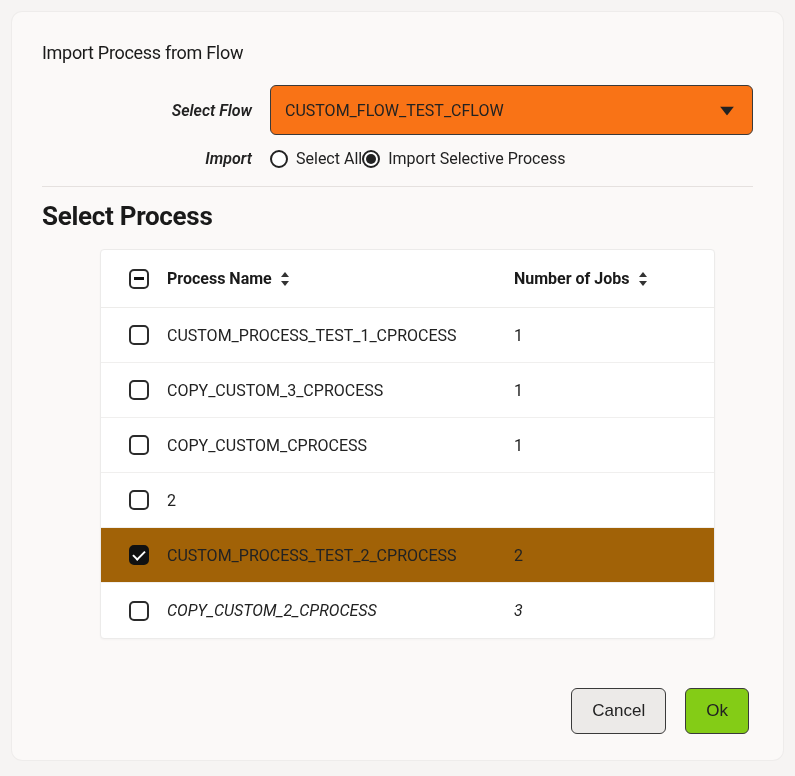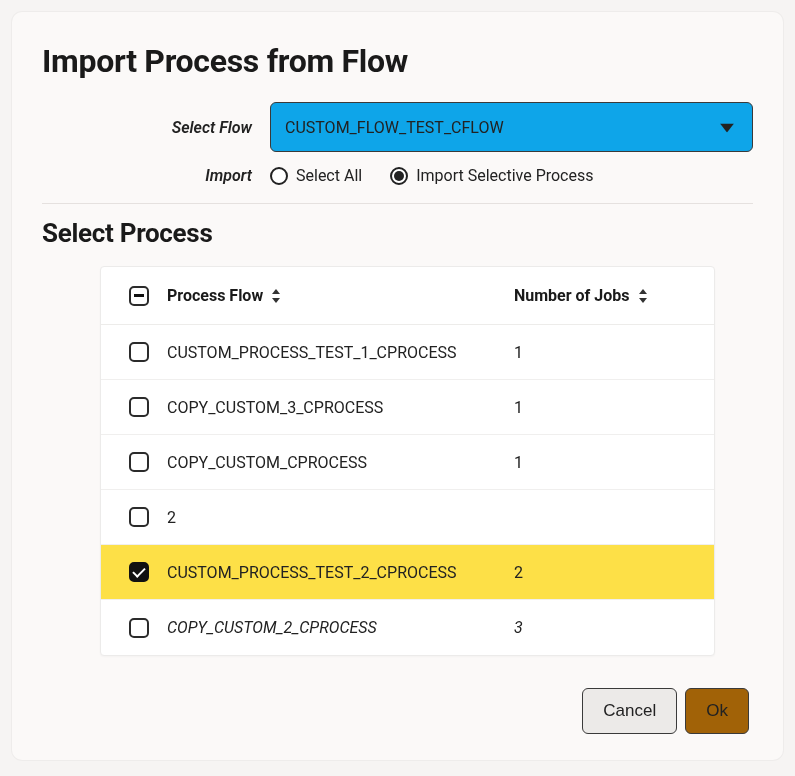--- a/index.html
+++ b/index.html
@@ -13,22 +13,22 @@
   .dialog {
     background: #fbf9f8;
     border-radius: 10px;
     margin: 12px;
     padding: 22px 30px 24px 30px;
     box-shadow: 0 0 0 1px rgba(0,0,0,0.03);
     position: relative;
     height: 748px;
   }
   .title {
-    font-size: 32px;
-    font-weight: 700;
+    font-size: 18px;
+    font-weight: 400;
     color: #1a1a1a;
     letter-spacing: -0.3px;
     margin: 8px 0 22px 0;
   }
   .form-row {
     display: flex;
     align-items: center;
     margin-bottom: 14px;
   }
   .form-label {
@@ -41,38 +41,37 @@
     font-style: italic;
   }
   .select-wrap {
     flex: 1;
   }
   .select-flow {
     width: 100%;
     height: 50px;
     border: 1.5px solid #3a3a3a;
     border-radius: 6px;
-    background: #0ea5e9;
+    background: #f97316;
     padding: 0 44px 0 14px;
     font-size: 16px;
     color: #222;
     display: flex;
     align-items: center;
     cursor: pointer;
     position: relative;
   }
   .select-flow .caret {
     position: absolute;
     right: 18px;
     top: 50%;
     transform: translateY(-50%);
   }
   .radios {
     display: flex;
-    gap: 28px;
     align-items: center;
   }
   .radio {
     display: flex;
     align-items: center;
     gap: 8px;
     font-size: 16px;
     color: #222;
     cursor: pointer;
   }
@@ -135,21 +134,21 @@
     gap: 1px;
     font-size: 0;
   }
   .trow {
     height: 55px;
     border-bottom: 1px solid #f0efee;
     font-size: 16px;
     color: #222;
   }
   .trow:last-child { border-bottom: 0; font-style: italic; }
-  .trow.selected { background: #fde047; }
+  .trow.selected { background: #a16207; }
   .checkcell { display:flex; justify-content:center; }
   .checkbox {
     width: 20px; height: 20px;
     border: 2px solid #2b2b2b;
     border-radius: 5px;
     background: #fff;
     display: inline-flex;
     align-items: center; justify-content: center;
     cursor: pointer;
   }
@@ -166,32 +165,32 @@
   .checkbox.indet::after {
     content: "";
     width: 10px; height: 2.5px;
     background: #111;
   }
   .actions {
     position: absolute;
     right: 34px;
     bottom: 26px;
     display: flex;
-    gap: 8px;
+    gap: 19px;
   }
   .btn {
     height: 46px;
     padding: 0 20px;
     border-radius: 6px;
     font-size: 17px;
     font-weight: 500;
     cursor: pointer;
     display: inline-flex;
     align-items: center; justify-content: center;
-    background: #a16207;
+    background: #84cc16;
     border: 1.5px solid #3a3a3a;
     color: #222;
   }
   .btn.secondary { background: #eceae8; }
   .btn.primary { min-width: 58px; }
 </style>
 </head>
 <body>
 
 <div class="dialog">
@@ -230,21 +229,21 @@
   <hr class="hr">
 
   <div class="section-title">Select Process</div>
 
   <div class="table-wrap">
     <div class="thead">
       <div class="checkcell">
         <span class="checkbox indet"></span>
       </div>
       <div class="th">
-        <span>Process Flow</span>
+        <span>Process Name</span>
         <span class="sort-icon">
           <svg width="10" height="14" viewBox="0 0 10 14">
               <polygon points="5,0 9,5 1,5" fill="#333"></polygon>
               <polygon points="5,14 9,9 1,9" fill="#333"></polygon>
             </svg>
         </span>
       </div>
       <div class="th">
         <span>Number of Jobs</span>
         <span class="sort-icon">

